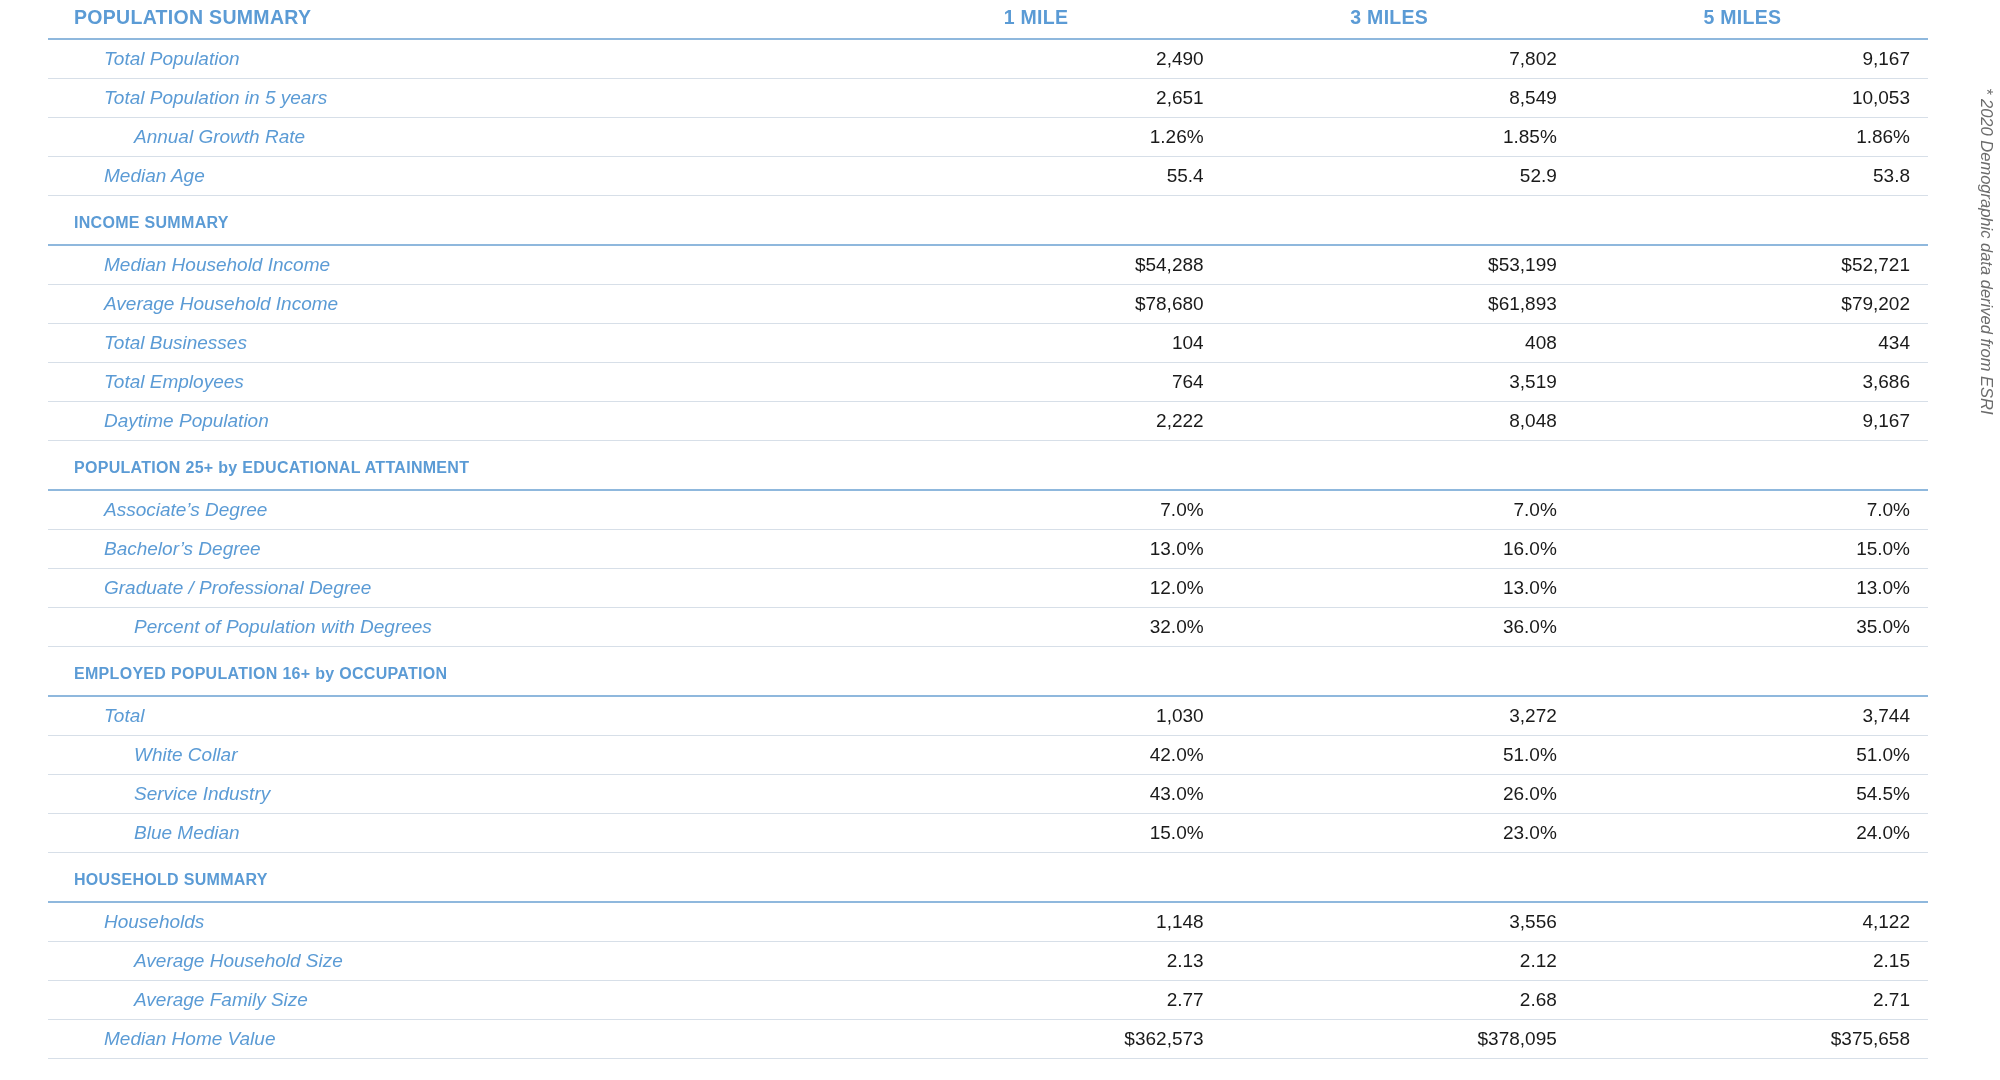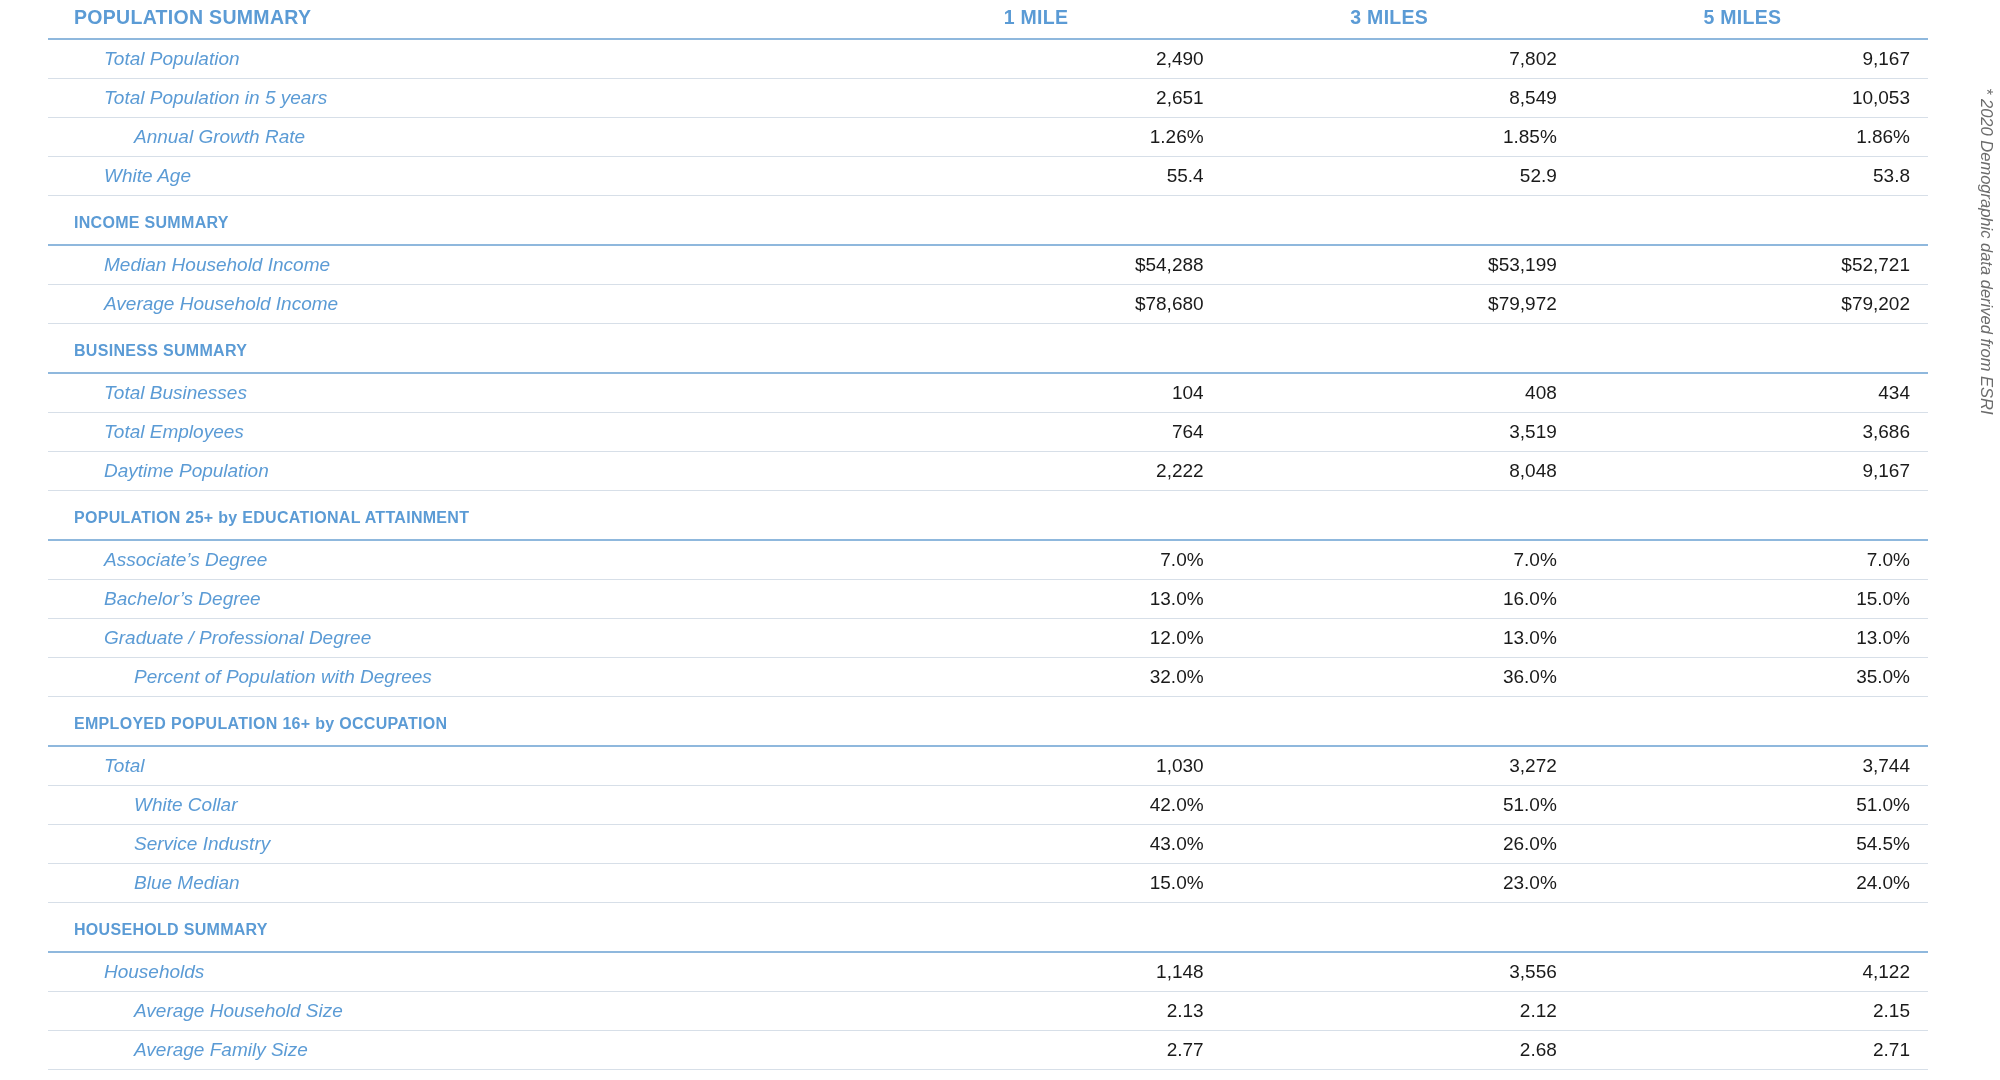--- a/index.html
+++ b/index.html
@@ -138,42 +138,39 @@
           <td class="val">8,549</td>
           <td class="val">10,053</td>
         </tr>
         <tr class="data-row indent2 rule-thin">
           <td class="label">Annual Growth Rate</td>
           <td class="val">1.26%</td>
           <td class="val">1.85%</td>
           <td class="val">1.86%</td>
         </tr>
         <tr class="data-row indent1 rule-thin">
-          <td class="label">White Age</td>
+          <td class="label">Median Age</td>
           <td class="val">55.4</td>
           <td class="val">52.9</td>
           <td class="val">53.8</td>
         </tr>
         <tr class="section-row rule-thick">
           <td colspan="4">INCOME SUMMARY</td>
         </tr>
         <tr class="data-row indent1 rule-thin">
           <td class="label">Median Household Income</td>
           <td class="val">$54,288</td>
           <td class="val">$53,199</td>
           <td class="val">$52,721</td>
         </tr>
         <tr class="data-row indent1 rule-thin">
           <td class="label">Average Household Income</td>
           <td class="val">$78,680</td>
-          <td class="val">$79,972</td>
+          <td class="val">$61,893</td>
           <td class="val">$79,202</td>
-        </tr>
-        <tr class="section-row rule-thick">
-          <td colspan="4">BUSINESS SUMMARY</td>
         </tr>
         <tr class="data-row indent1 rule-thin">
           <td class="label">Total Businesses</td>
           <td class="val">104</td>
           <td class="val">408</td>
           <td class="val">434</td>
         </tr>
         <tr class="data-row indent1 rule-thin">
           <td class="label">Total Employees</td>
           <td class="val">764</td>

